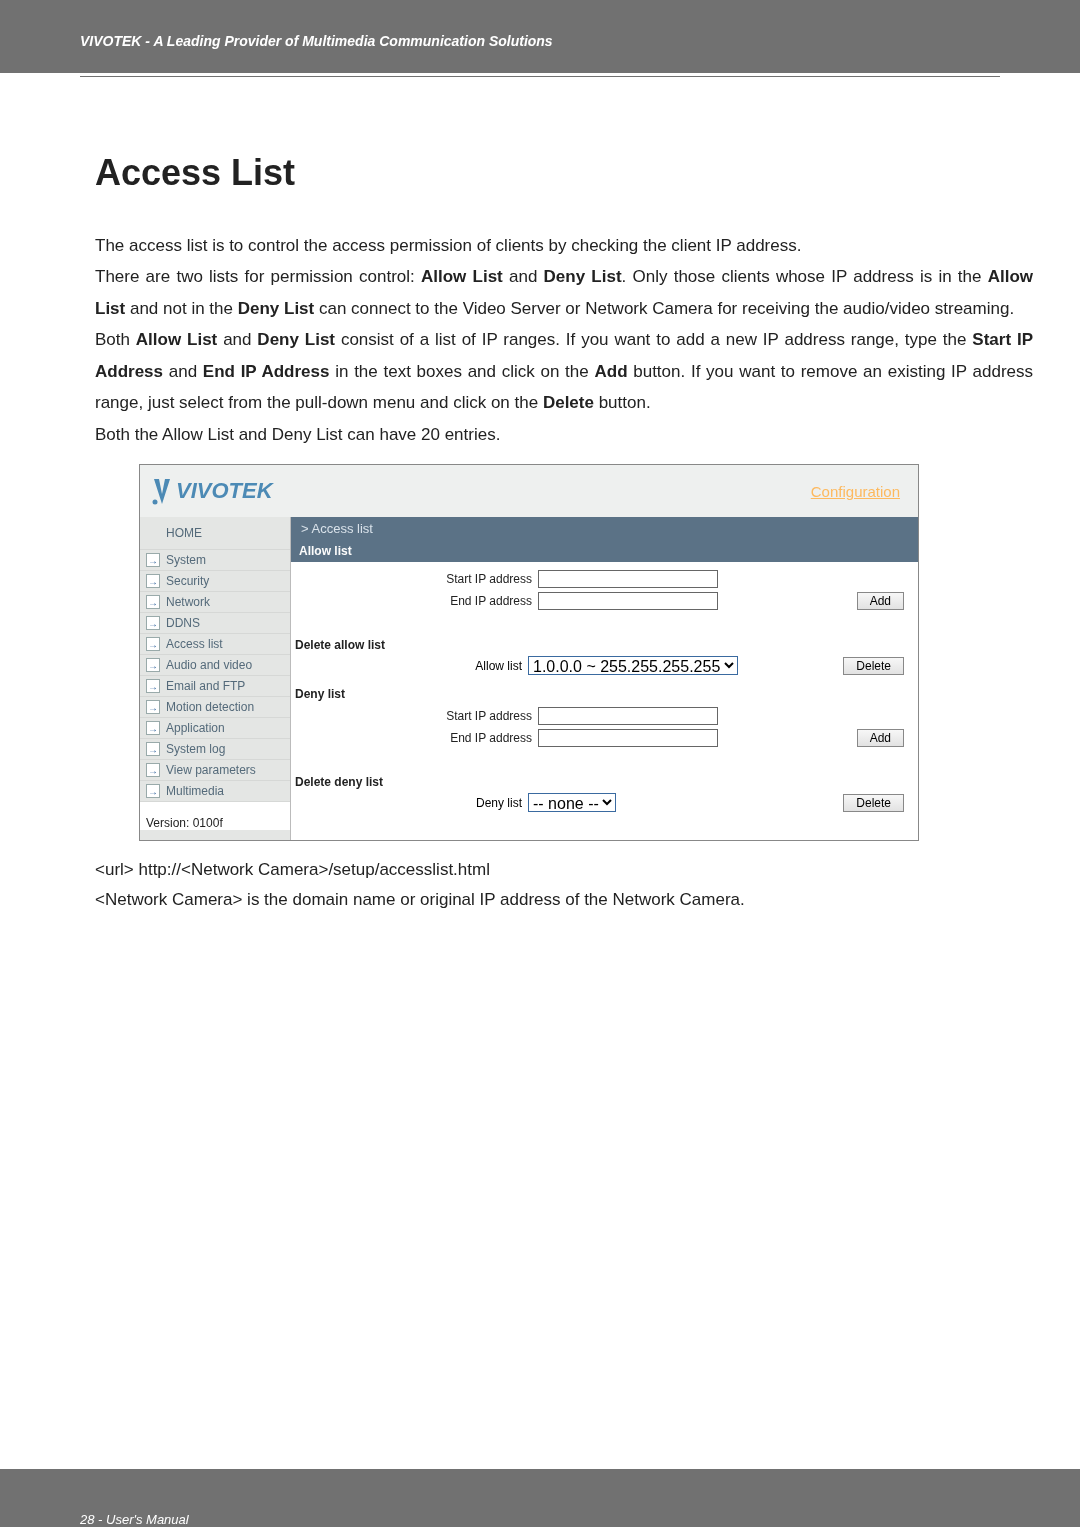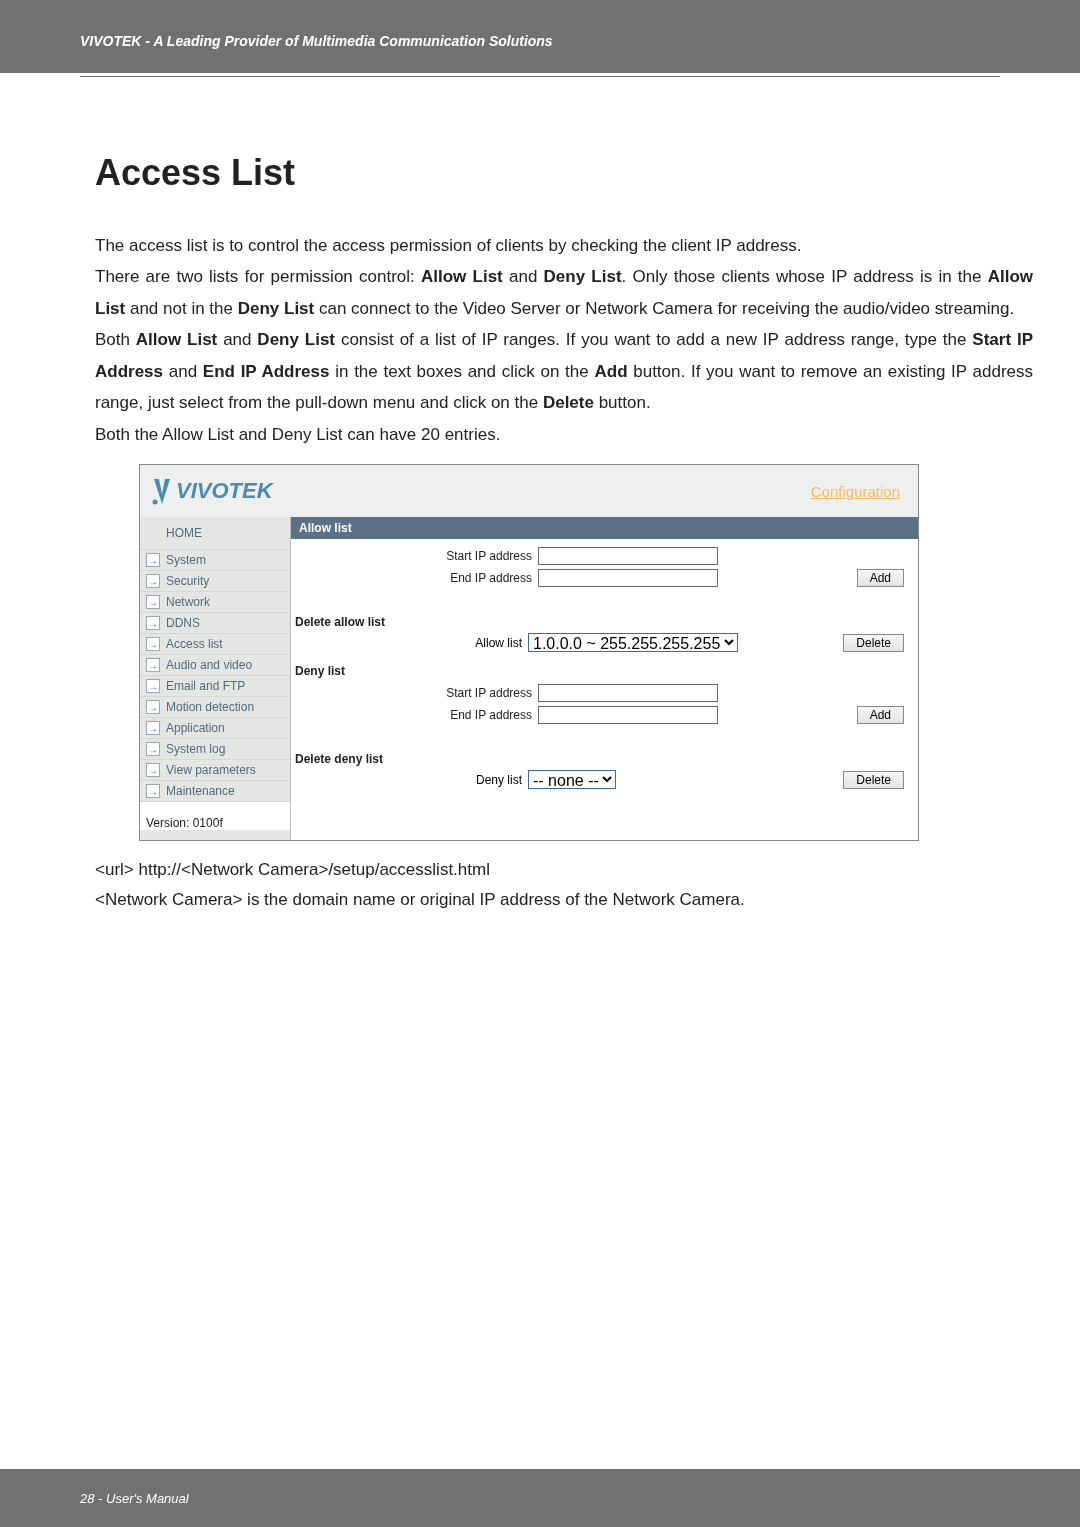--- a/index.html
+++ b/index.html
@@ -200,21 +200,21 @@
   .footer {
     position: absolute;
     bottom: 0;
     left: 0; right: 0;
     height: 58px;
     background: #717171;
     color: #fff;
     font-style: italic;
     font-size: 13px;
     display:flex;
-    align-items:center;
+    align-items:flex-end;
     padding-left: 80px;
   }
 </style>
 </head>
 <body>
 
 <div class="page-wrap">
   <div class="top-band">
     <div class="top-band-text">VIVOTEK - A Leading Provider of Multimedia Communication Solutions</div>
   </div>
@@ -283,26 +283,27 @@
           <div class="nav-item">
               <span class="nav-arrow">→</span>
               <span>System log</span>
             </div>
           <div class="nav-item">
               <span class="nav-arrow">→</span>
               <span>View parameters</span>
             </div>
           <div class="nav-item">
               <span class="nav-arrow">→</span>
-              <span>Maintenance</span>
+              <span>Multimedia</span>
             </div>
           <div class="version">Version: 0100f</div>
         </div>
 
         <div class="ss-main">
+          <div class="breadcrumb">&gt; Access list</div>
           <div class="section-label">Allow list</div>
           <div class="form-area">
             <div class="form-row">
               <span class="lbl">Start IP address</span>
               <input type="text" style="">
             </div>
             <div class="form-row">
               <span class="lbl">End IP address</span>
               <input type="text" style="">
               <button class="btn">Add</button>

